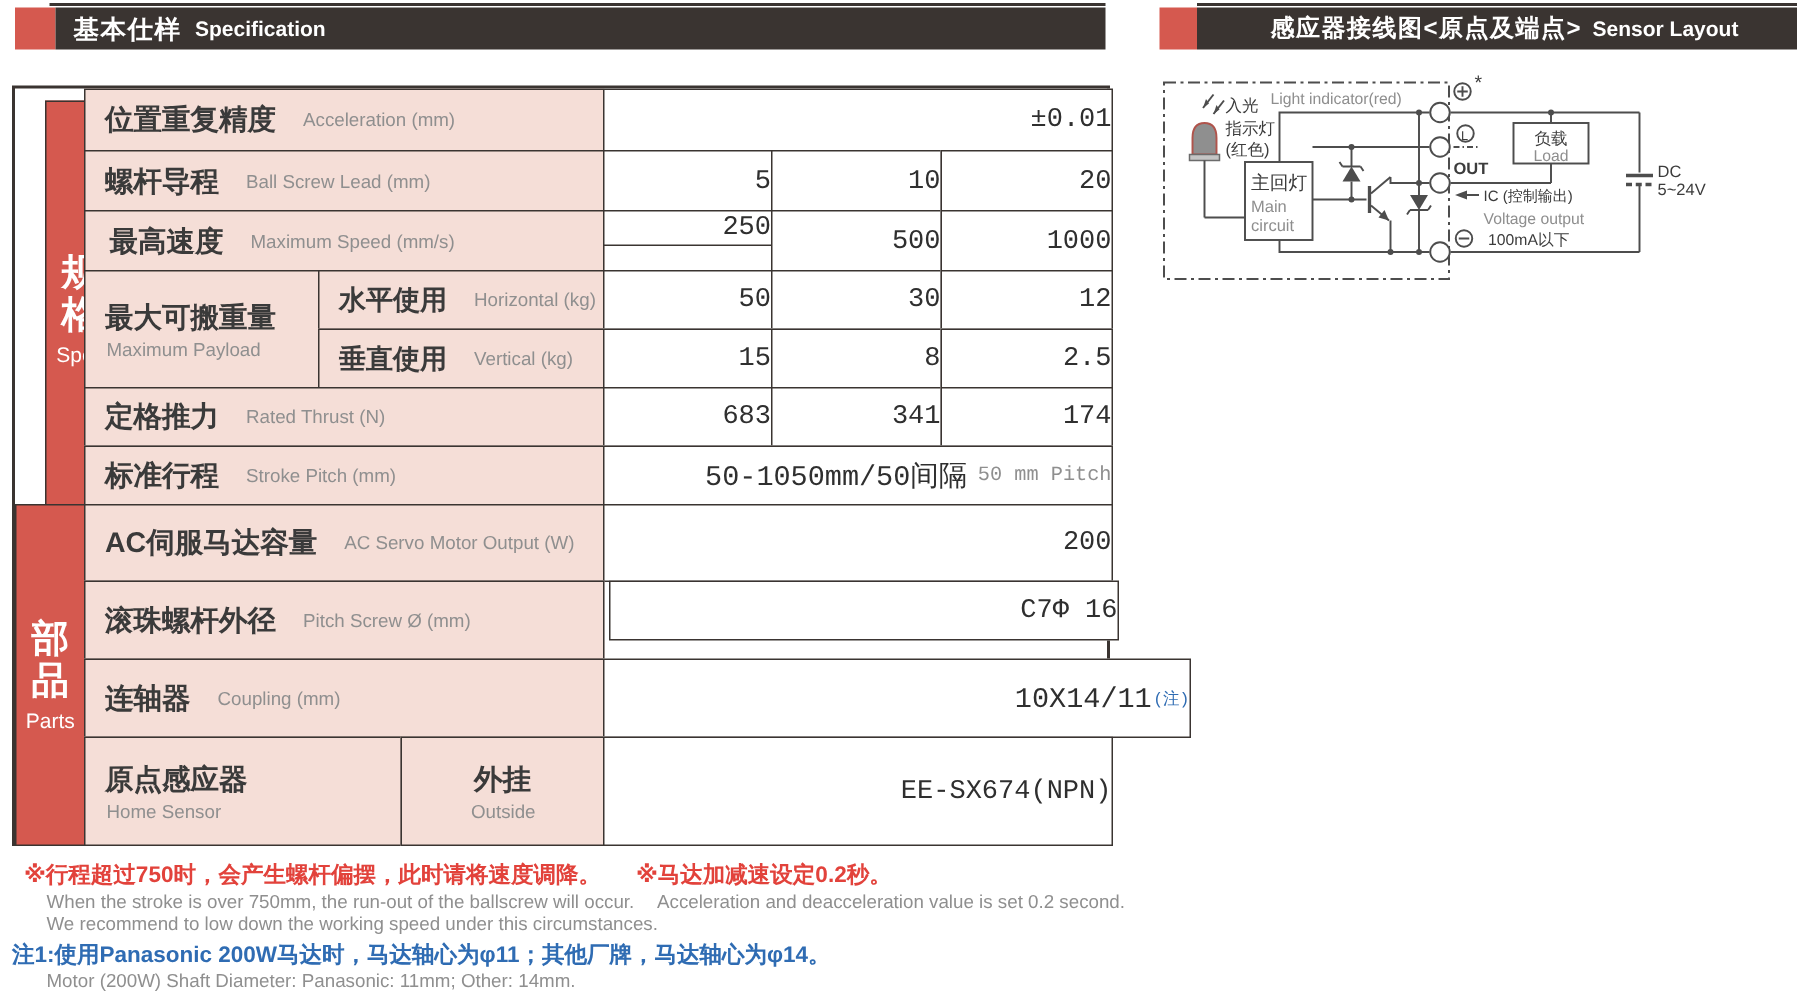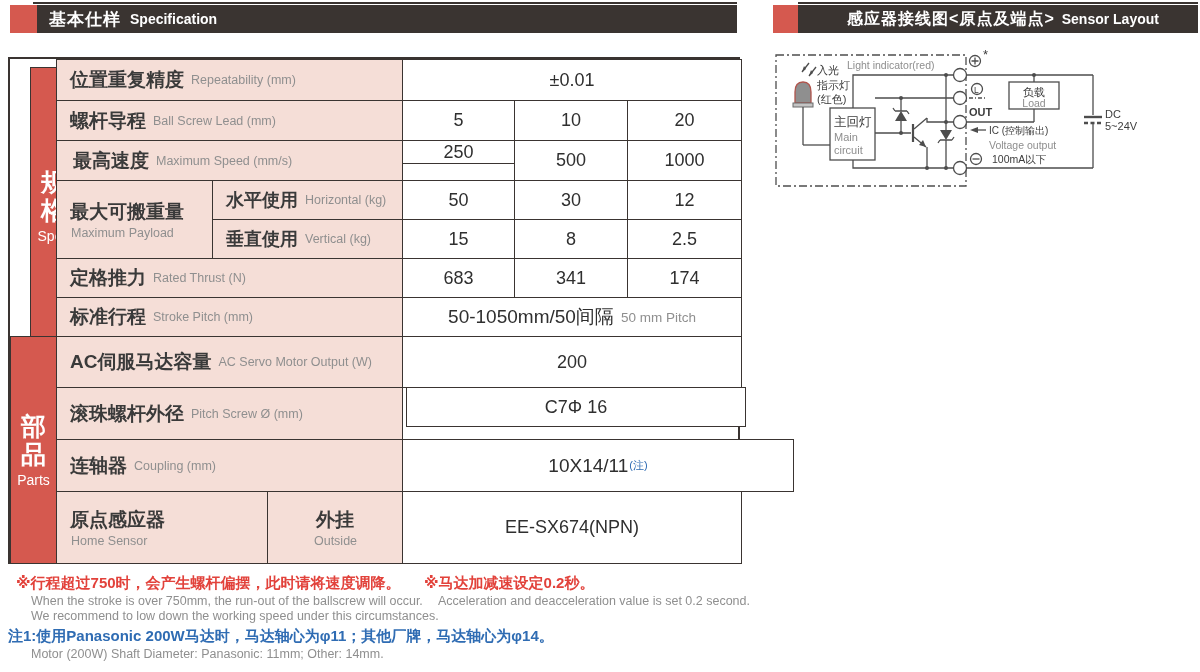--- a/index.html
+++ b/index.html
@@ -17,28 +17,28 @@
   .hdr .en{font-size:14px;font-weight:bold;}
 
   
   .tbl{border:2px solid #3a3431;background:#fff;}
   .cell{position:absolute;box-sizing:border-box;border:1px solid #3a3431;}
   .side{background:#d5594f;color:#fff;display:flex;flex-direction:column;
         align-items:center;justify-content:center;gap:4px;}
   .side .v{width:28px;font-size:25px;line-height:1.12;font-weight:bold;
            word-break:break-all;text-align:center;}
   .side .e{font-size:14px;}
-  .lbl{background:#f5ded7;display:flex;align-items:center;padding-left:13px;gap:7px;}
+  .lbl{background:#f5ded7;display:flex;align-items:center;padding-left:13px;gap:18px;}
   .lbl .zh{font-size:19px;font-weight:600;color:#3a3a3a;white-space:nowrap;}
   .lbl .en{font-size:12.5px;color:#8f8f8f;white-space:nowrap;}
   .lbl.stack{flex-direction:column;align-items:flex-start;justify-content:center;gap:1px;}
   .lbl.stack .en{margin-left:1px;}
   .lbl.ctr{justify-content:center;padding-left:0;align-items:center;}
-  .val{background:#fff;display:flex;align-items:center;justify-content:center;
-       font-size:18px;color:#2f2f2f;}
+  .val{background:#fff;display:flex;align-items:center;justify-content:flex-end;
+       font-size:18px;color:#2f2f2f;font-family:Liberation Mono, monospace;}
   .val .gray{font-size:13.5px;color:#8f8f8f;margin-left:7px;}
   .val .big{font-size:19px;}
   .val sup{font-size:11px;color:#2f6cb3;margin-left:1px;}
 
   
   .note-red{color:#e2423b;font-size:15px;font-weight:600;white-space:nowrap;}
   .note-gray{color:#8f8f8f;font-size:12.5px;white-space:nowrap;}
   .note-blue{color:#2f6cb3;font-size:15px;font-weight:600;white-space:nowrap;}
 
   
@@ -71,21 +71,21 @@
     <span class="v">规格</span>
     <span class="e">Spec</span>
   </div>
   <div class="cell side" style="left:0;top:277px;width:47px;height:228px;">
     <span class="v">部品</span>
     <span class="e">Parts</span>
   </div>
 
   <div class="cell lbl" style="left:46px;top:0;width:347px;height:42px;">
     <span class="zh">位置重复精度</span>
-    <span class="en">Repeatability (mm)</span>
+    <span class="en">Acceleration (mm)</span>
   </div>
   <div class="cell val" style="left:392px;top:0;width:340px;height:42px;">
     <span>±0.01</span>
   </div>
 
   <div class="cell lbl" style="left:46px;top:41px;width:347px;height:41px;">
     <span class="zh">螺杆导程</span>
     <span class="en">Ball Screw Lead (mm)</span>
   </div>
   <div class="cell val" style="left:392px;top:41px;width:113px;height:41px;">

